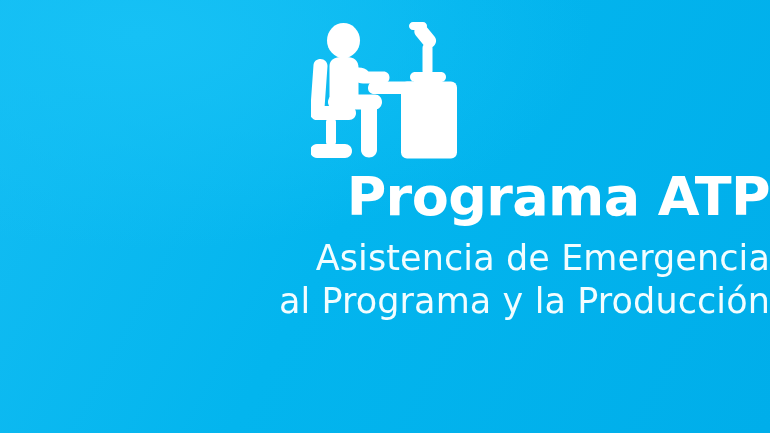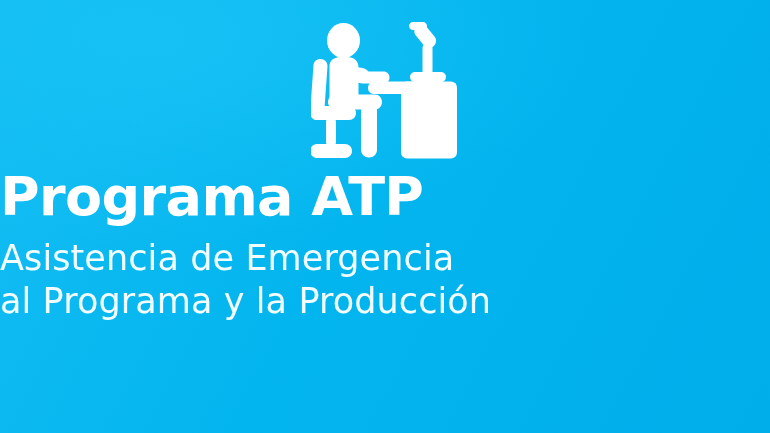--- a/index.html
+++ b/index.html
@@ -39,37 +39,37 @@
     width: 148px;
     height: 142px;
   }
 
   
   #text-block {
     position: absolute;
     left: 0;
     right: 0;
     top: 168px;
-    text-align: left;
+    text-align: right;
   }
 
   #main-title {
     font-family: "DejaVu Sans", sans-serif;
     font-weight: 700;
     font-size: 54px;
     line-height: 58px;
     letter-spacing: -0.6px;
     color: #ffffff;
     margin: 0;
     padding: 0;
     white-space: nowrap;
   }
 
   #subtitle {
-    margin: 11px 12px 0 0;
+    margin: 11px 0 0 0;
     padding: 0;
   }
   .subtitle-line {
     font-family: "DejaVu Sans", sans-serif;
     font-weight: 400;
     font-size: 35px;
     line-height: 43px;
     letter-spacing: 0.1px;
     color: #f2fdff;
     white-space: nowrap;

